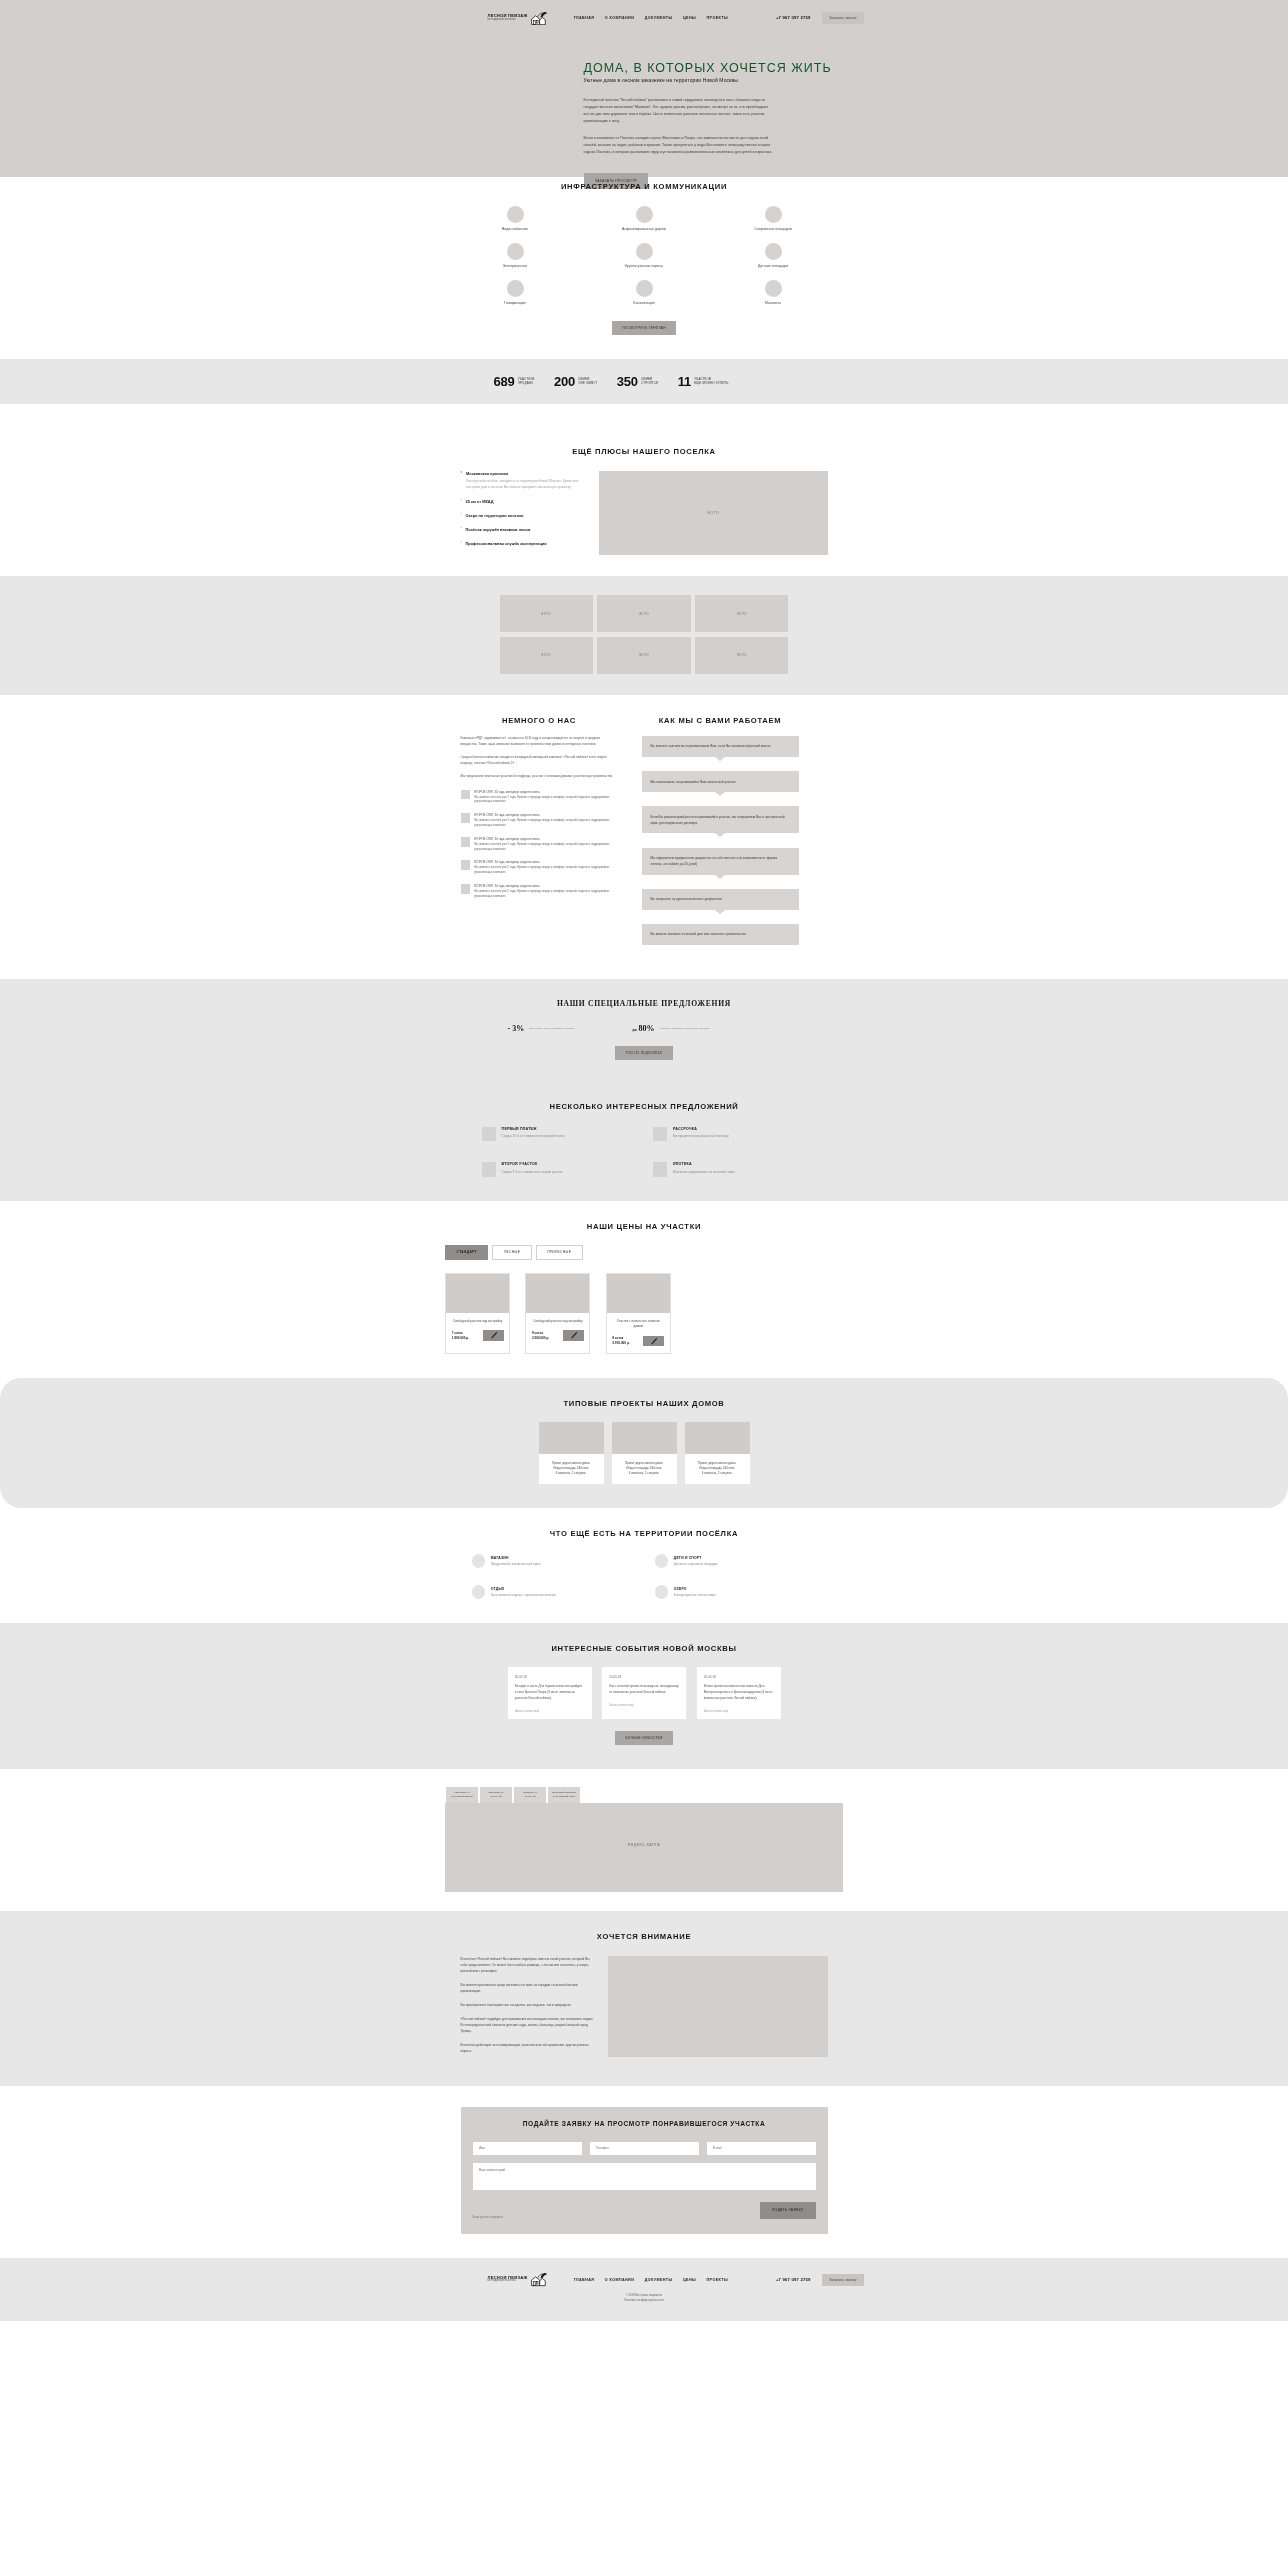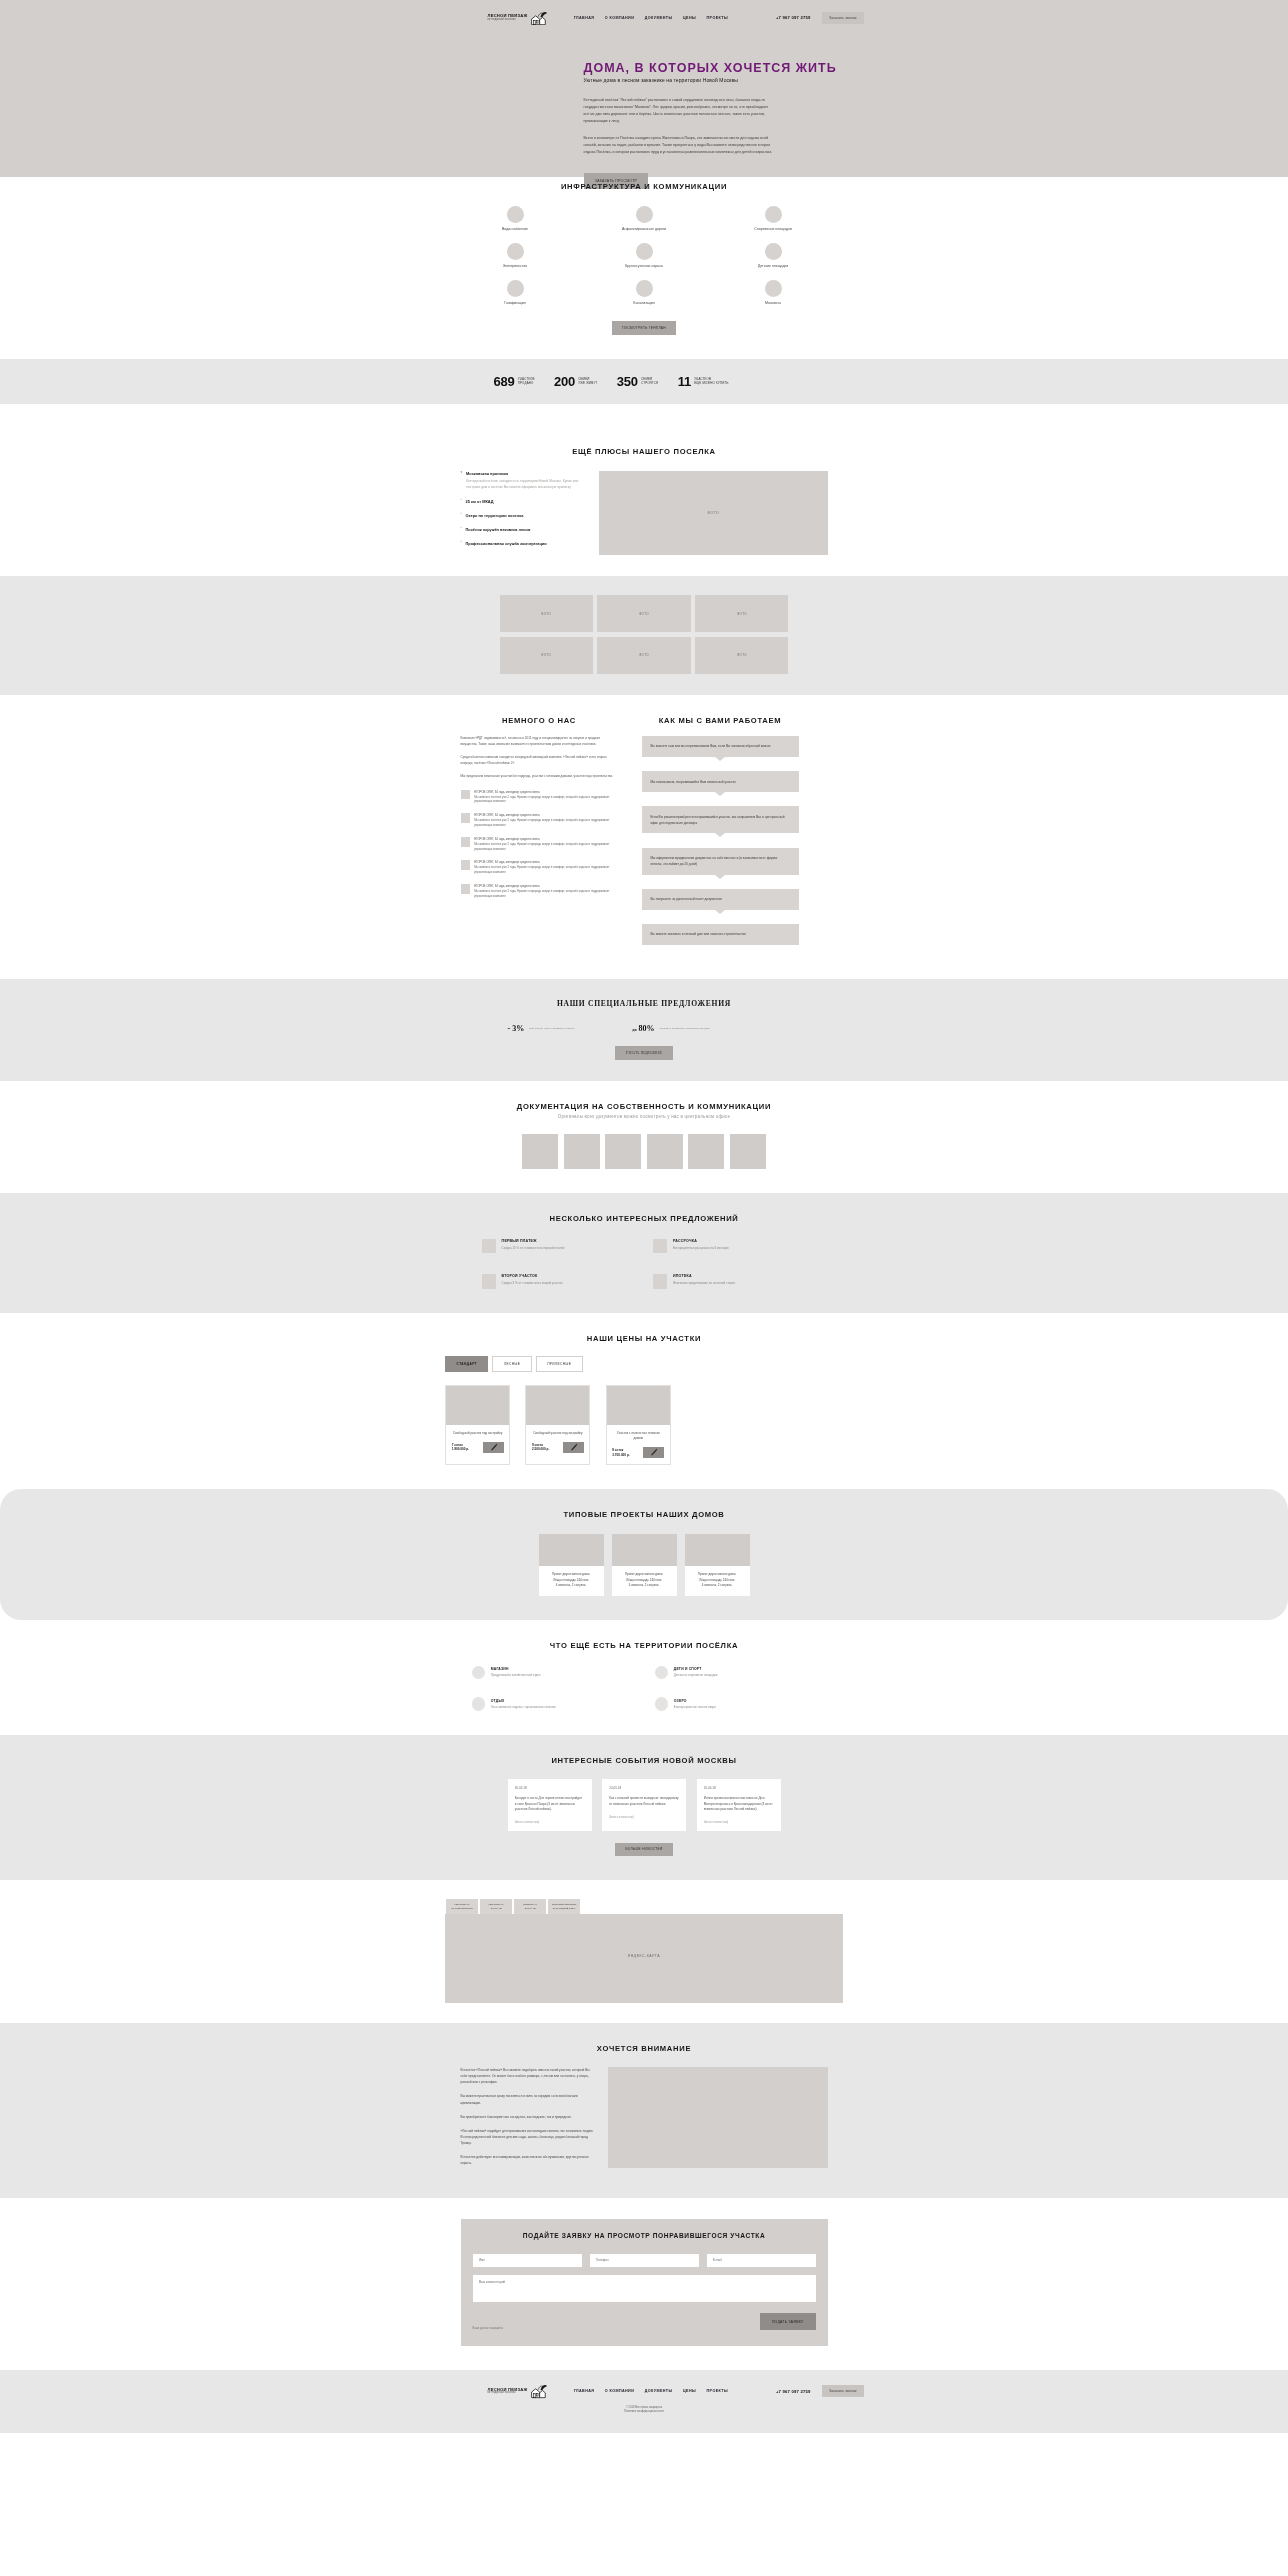--- a/index.html
+++ b/index.html
@@ -53,21 +53,21 @@
   .callback-btn {
     margin-left: 11.3px;
     background: #c8c4c1; border: none;
     font-size: 3.3px; color: #3b3b3b; letter-spacing: 0.2px;
     padding: 4px 7.2px; cursor: pointer;
     font-family: inherit;
   }
 
   .hero-body { width: 451px; margin: 0 auto; padding-left: 165px; padding-top: 36px; }
   .hero-h1 {
-    font-size: 12.5px; font-weight: 700; letter-spacing: 1px; color:#701a75;
+    font-size: 12.5px; font-weight: 400; letter-spacing: 1px; color:#14532d;
     white-space: nowrap;
   }
   .hero-sub { font-size: 5px; margin-top: 2.4px; color:#18181b; letter-spacing:0.1px; }
   .hero-p { font-size: 3.6px; line-height: 1.95; color: #3d3d3d; margin-top: 13.7px; width: 191px; }
   .hero-p + .hero-p { margin-top: 9.7px; }
   .hero-cta {
     margin-top: 17.7px; background:#a9a6a3; border:none; color:#2c2c2c;
     font-size: 3.4px; letter-spacing:0.3px; padding: 5.6px 11.3px; cursor:pointer;
     font-family: inherit;
   }
@@ -535,34 +535,20 @@
         </div>
         <div class="offer">
           <div class="offer-pct"><span class="small">до</span> <span>80%</span></div>
           <div class="offer-txt">Осталось несколько участков со скидкой</div>
         </div>
       </div>
       <button class="offers-btn">УЗНАТЬ ПОДРОБНЕЕ</button>
     </div>
   </section>
 
-  <section class="band-white docs">
-    <div class="inner">
-      <h2 class="sec-title">ДОКУМЕНТАЦИЯ НА СОБСТВЕННОСТЬ И КОММУНИКАЦИИ</h2>
-      <div class="sec-sub">Оригиналы всех документов можно посмотреть у нас в центральном офисе</div>
-      <div class="docs-row">
-        <div class="doc-thumb"></div>
-        <div class="doc-thumb"></div>
-        <div class="doc-thumb"></div>
-        <div class="doc-thumb"></div>
-        <div class="doc-thumb"></div>
-        <div class="doc-thumb"></div>
-      </div>
-    </div>
-  </section>
 
   <section class="band-light ioff">
     <div class="inner">
       <h2 class="sec-title">НЕСКОЛЬКО ИНТЕРЕСНЫХ ПРЕДЛОЖЕНИЙ</h2>
       <div class="ioff-grid">
         <div class="ioff-item">
           <div class="ioff-ic"></div>
           <div>
             <div class="ioff-t">ПЕРВЫЙ ПЛАТЁЖ</div>
             <div class="ioff-d">Скидка 15 % от стоимости на первый платёж</div>

